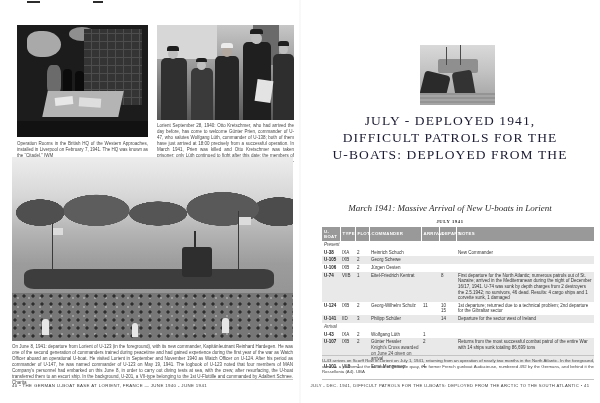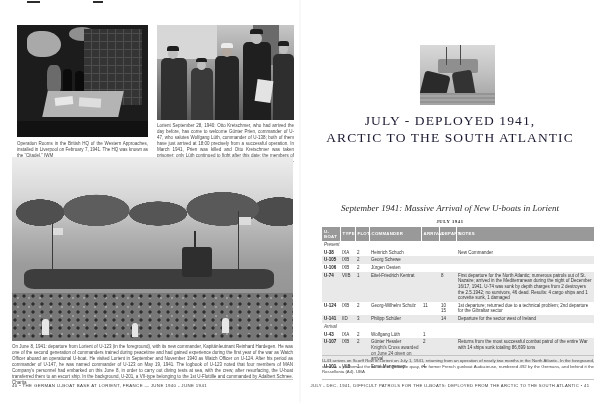--- a/index.html
+++ b/index.html
@@ -156,24 +156,25 @@
     <div class="q-ship"></div>
     <div class="q-mast1"></div>
     <div class="q-mast2"></div>
     <div class="q-hull1"></div>
     <div class="q-hull2"></div>
     <div class="q-water"></div>
   </div>
 
   <div class="rp-title">
     <div>JULY - DEPLOYED 1941,</div>
-    <div>ARCTIC TO THE SOUTH ATLANTIC</div>
-  </div>
-
-  <div class="rp-subtitle">September 1941: Massive Arrival of New U-boats in Lorient</div>
+    <div>DIFFICULT PATROLS FOR THE</div>
+    <div>U-BOATS: DEPLOYED FROM THE</div>
+  </div>
+
+  <div class="rp-subtitle">March 1941: Massive Arrival of New U-boats in Lorient</div>
   <div class="rp-tablelabel">JULY 1941</div>
 
   <table class="uboat-table">
     <colgroup>
       <col class="c1">
         <col class="c2">
         <col class="c3">
         <col class="c4">
         <col class="c5">
         <col class="c6">

